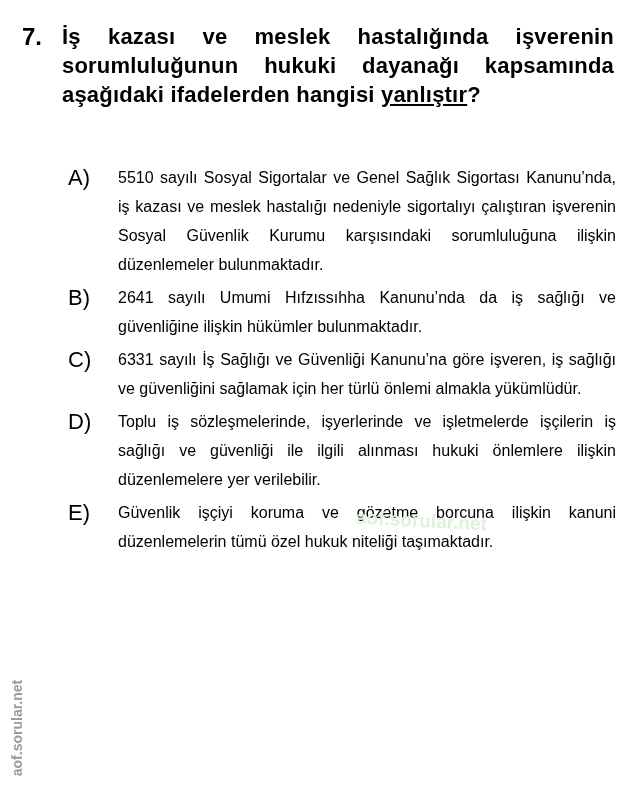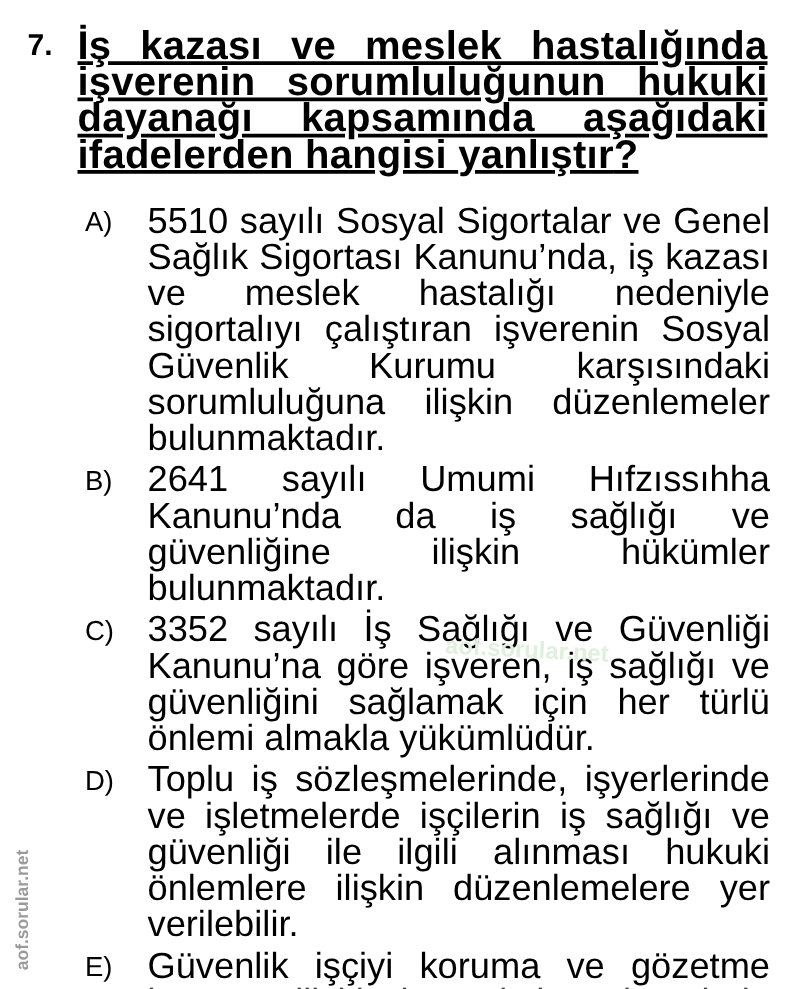--- a/index.html
+++ b/index.html
@@ -28,25 +28,24 @@
       font-weight: bold;
       font-size: 24px;
       line-height: 29px;
     }
     .q-stem {
       position: absolute;
       left: 40px;
       top: 0;
       width: 552px;
       font-weight: bold;
-      font-size: 32px;
+      font-size: 22px;
       line-height: 29px;
       text-align: justify;
       letter-spacing: 0.2px;
-      text-decoration: underline;
     }
     .q-stem .underline {
       text-decoration: underline;
       text-underline-offset: 2px;
       text-decoration-thickness: 2px;
     }
     .options {
       position: absolute;
       left: 68px;
       top: 163px;
@@ -59,21 +58,21 @@
     .option-label {
       position: absolute;
       left: 0;
       top: 0;
       font-size: 22px;
       line-height: 29px;
     }
     .option-text {
       margin-left: 50px;
       width: 498px;
-      font-size: 29px;
+      font-size: 16px;
       line-height: 29px;
       text-align: justify;
       text-align-last: left;
     }
     .watermark-center {
       position: absolute;
       left: 356px;
       top: 510px;
       font-size: 19px;
       font-weight: bold;
@@ -108,21 +107,21 @@
   <div class="option">
     <div class="option-label">A)</div>
     <div class="option-text">5510 sayılı Sosyal Sigortalar ve Genel Sağlık Sigortası Kanunu’nda, iş kazası ve meslek hastalığı nedeniyle sigortalıyı çalıştıran işverenin Sosyal Güvenlik Kurumu karşısındaki sorumluluğuna ilişkin düzenlemeler bulunmaktadır.</div>
   </div>
   <div class="option">
     <div class="option-label">B)</div>
     <div class="option-text">2641 sayılı Umumi Hıfzıssıhha Kanunu’nda da iş sağlığı ve güvenliğine ilişkin hükümler bulunmaktadır.</div>
   </div>
   <div class="option">
     <div class="option-label">C)</div>
-    <div class="option-text">3352 sayılı İş Sağlığı ve Güvenliği Kanunu’na göre işveren, iş sağlığı ve güvenliğini sağlamak için her türlü  önlemi almakla yükümlüdür.</div>
+    <div class="option-text">6331 sayılı İş Sağlığı ve Güvenliği Kanunu’na göre işveren, iş sağlığı ve güvenliğini sağlamak için her türlü  önlemi almakla yükümlüdür.</div>
   </div>
   <div class="option">
     <div class="option-label">D)</div>
     <div class="option-text">Toplu iş sözleşmelerinde, işyerlerinde ve işletmelerde işçilerin iş sağlığı ve güvenliği ile ilgili alınması hukuki önlemlere ilişkin düzenlemelere yer verilebilir.</div>
   </div>
   <div class="option">
     <div class="option-label">E)</div>
     <div class="option-text">Güvenlik işçiyi koruma ve gözetme borcuna ilişkin kanuni düzenlemelerin tümü özel hukuk niteliği taşımaktadır.</div>
   </div>
 </div>

